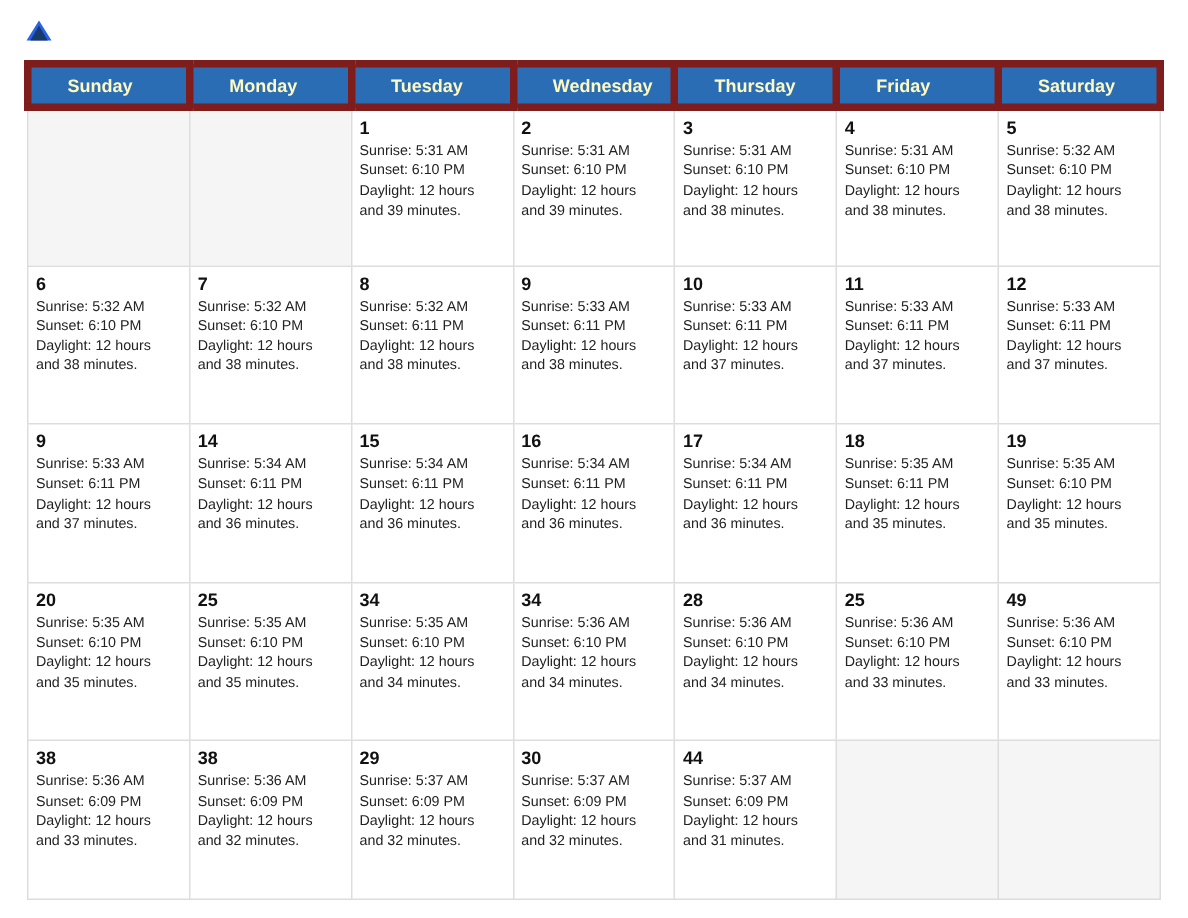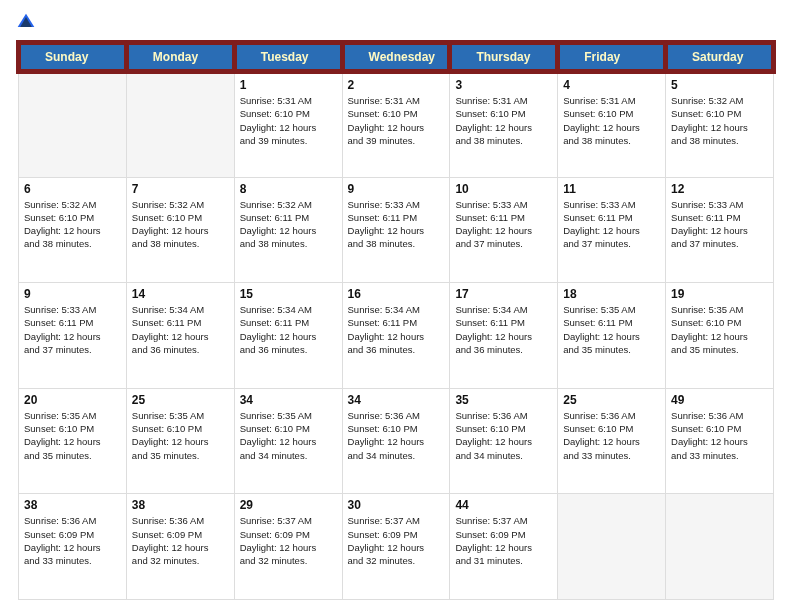--- a/index.html
+++ b/index.html
@@ -229,21 +229,21 @@
           </td>
           <td>
             <span class="day-num">34</span>
             <div class="day-info"><span>Sunrise: 5:35 AM</span><br><span>Sunset: 6:10 PM</span><br><span>Daylight: 12 hours</span><br><span>and 34 minutes.</span></div>
           </td>
           <td>
             <span class="day-num">34</span>
             <div class="day-info"><span>Sunrise: 5:36 AM</span><br><span>Sunset: 6:10 PM</span><br><span>Daylight: 12 hours</span><br><span>and 34 minutes.</span></div>
           </td>
           <td>
-            <span class="day-num">35</span>
+            <span class="day-num">28</span>
             <div class="day-info"><span>Sunrise: 5:36 AM</span><br><span>Sunset: 6:10 PM</span><br><span>Daylight: 12 hours</span><br><span>and 34 minutes.</span></div>
           </td>
           <td>
             <span class="day-num">25</span>
             <div class="day-info"><span>Sunrise: 5:36 AM</span><br><span>Sunset: 6:10 PM</span><br><span>Daylight: 12 hours</span><br><span>and 33 minutes.</span></div>
           </td>
           <td>
             <span class="day-num">49</span>
             <div class="day-info"><span>Sunrise: 5:36 AM</span><br><span>Sunset: 6:10 PM</span><br><span>Daylight: 12 hours</span><br><span>and 33 minutes.</span></div>
           </td>

